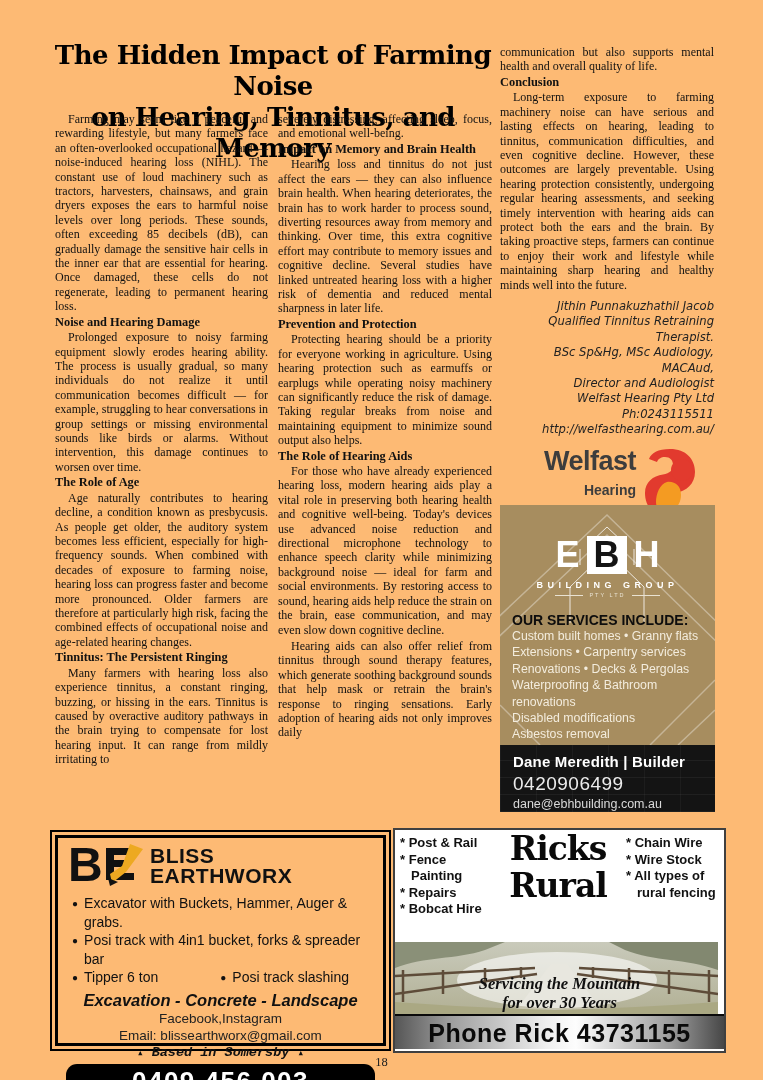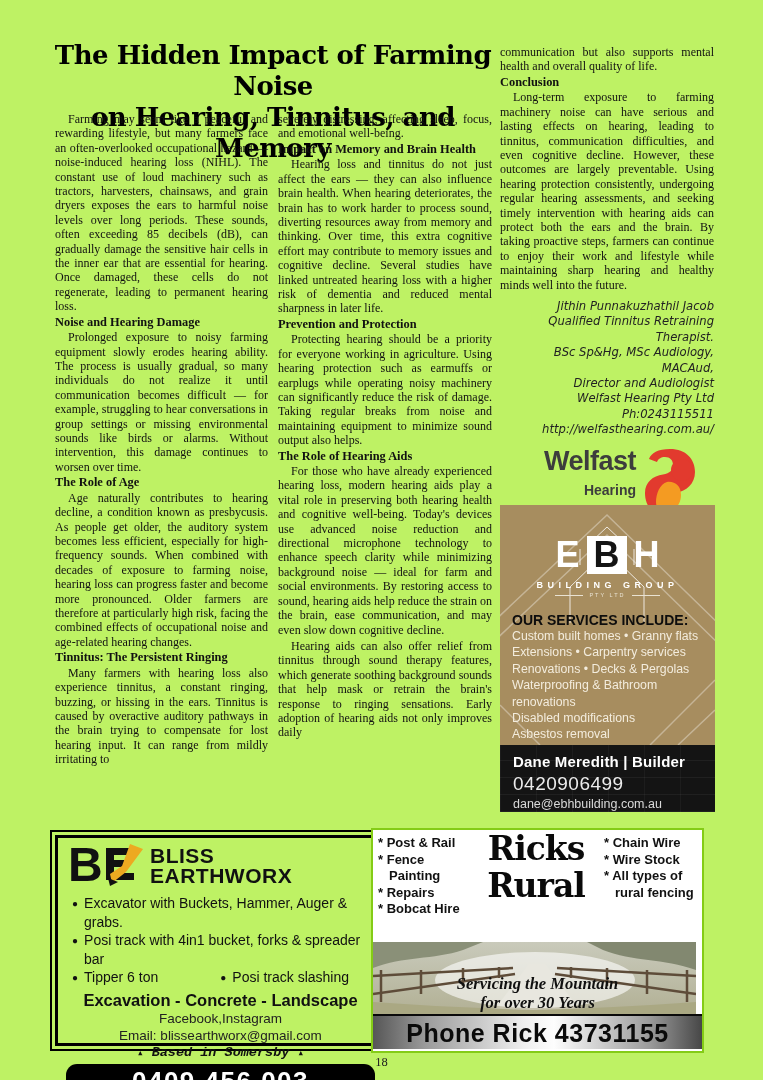--- a/index.html
+++ b/index.html
@@ -1,16 +1,16 @@
 <!DOCTYPE html>
 <html><head>
 <meta charset="utf-8">
 <style>
   html,body{margin:0;padding:0;background:#e8e8e8;}
-  .page{position:relative;width:763px;height:1080px;background:#bef264;margin:0 auto;
+  .page{position:relative;width:763px;height:1080px;background:#fdba74;margin:0 auto;
         font-family:"Liberation Serif",serif;color:#111;overflow:hidden;}
 
   
   .title{position:absolute;left:50px;top:40px;width:446px;text-align:center;
          font-family:"DejaVu Serif",serif;font-weight:bold;font-size:26px;
          line-height:31px;letter-spacing:-0.5px;color:#000;}
   .col{position:absolute;font-size:12px;line-height:14.4px;}
   .col1{left:55px;top:112px;width:213px;}
   .col2{left:278px;top:112px;width:214px;}
   .col3{left:500px;top:45px;width:214px;}
@@ -61,32 +61,32 @@
   .bliss{position:absolute;left:50px;top:830px;width:341px;height:221px;box-sizing:border-box;
          border:2px solid #000;padding:3px;font-family:"Liberation Sans",sans-serif;}
   .bliss-inner{border:3px solid #000;height:100%;box-sizing:border-box;padding:2px 0;}
   .bliss-header{display:flex;align-items:center;gap:6px;margin:2px 10px 0;}
   .bliss-brand{font-size:21px;font-weight:bold;line-height:20px;letter-spacing:0.5px;color:#111;}
   .bliss-bullets{margin:4px 12px 0;font-size:14px;line-height:18.5px;color:#111;}
   .bliss-bullet-row{display:flex;}
   .blt{font-size:10px;margin:0 6px 0 2px;position:relative;top:1px;}
   .bliss-pair{display:flex;}
   .bliss-pair .second{margin-left:62px;}
-  .bliss-tagline{text-align:center;font-size:16.5px;font-weight:bold;
+  .bliss-tagline{text-align:center;font-size:16.5px;font-weight:bold;font-style:italic;
                  margin-top:4px;color:#111;}
   .bliss-social,.bliss-email{text-align:center;font-size:13.5px;line-height:17px;color:#222;}
   .bliss-based{text-align:center;font-size:13.5px;font-weight:bold;font-style:italic;margin-top:1px;font-family:Liberation Mono, monospace;}
   .bliss-based .mk{font-style:normal;font-size:11px;}
   .bliss-phone{margin:4px 8px 0;background:#000;border-radius:11px;color:#fff;
                text-align:center;font-size:26px;font-weight:bold;letter-spacing:1.5px;
                padding:2px 0 4px;}
 
   
-  .ricks{position:absolute;left:371px;top:828px;width:333px;height:225px;box-sizing:border-box;
-         border:2px solid #84cc16;background:#fff;font-family:"Liberation Sans",sans-serif;}
+  .ricks{position:absolute;left:393px;top:828px;width:333px;height:225px;box-sizing:border-box;
+         border:2px solid #404040;background:#fff;font-family:"Liberation Sans",sans-serif;}
   .ricks-top{position:relative;height:112px;}
   .ricks-list{position:absolute;top:5px;font-size:13px;font-weight:bold;line-height:16.5px;color:#111;}
   .ricks-list.left{left:5px;width:90px;}
   .ricks-list.right{right:3px;width:95px;}
   .ricks-item{padding-left:11px;text-indent:-11px;}
   .ricks-title{position:absolute;left:94px;top:0;width:138px;text-align:center;z-index:2;
                font-family:"DejaVu Serif",serif;font-weight:bold;font-size:33px;
                line-height:37px;color:#0a0a0a;letter-spacing:-1px;}
   .ricks-photo{position:relative;height:72px;overflow:visible;}
   .ricks-photo svg{display:block;}

